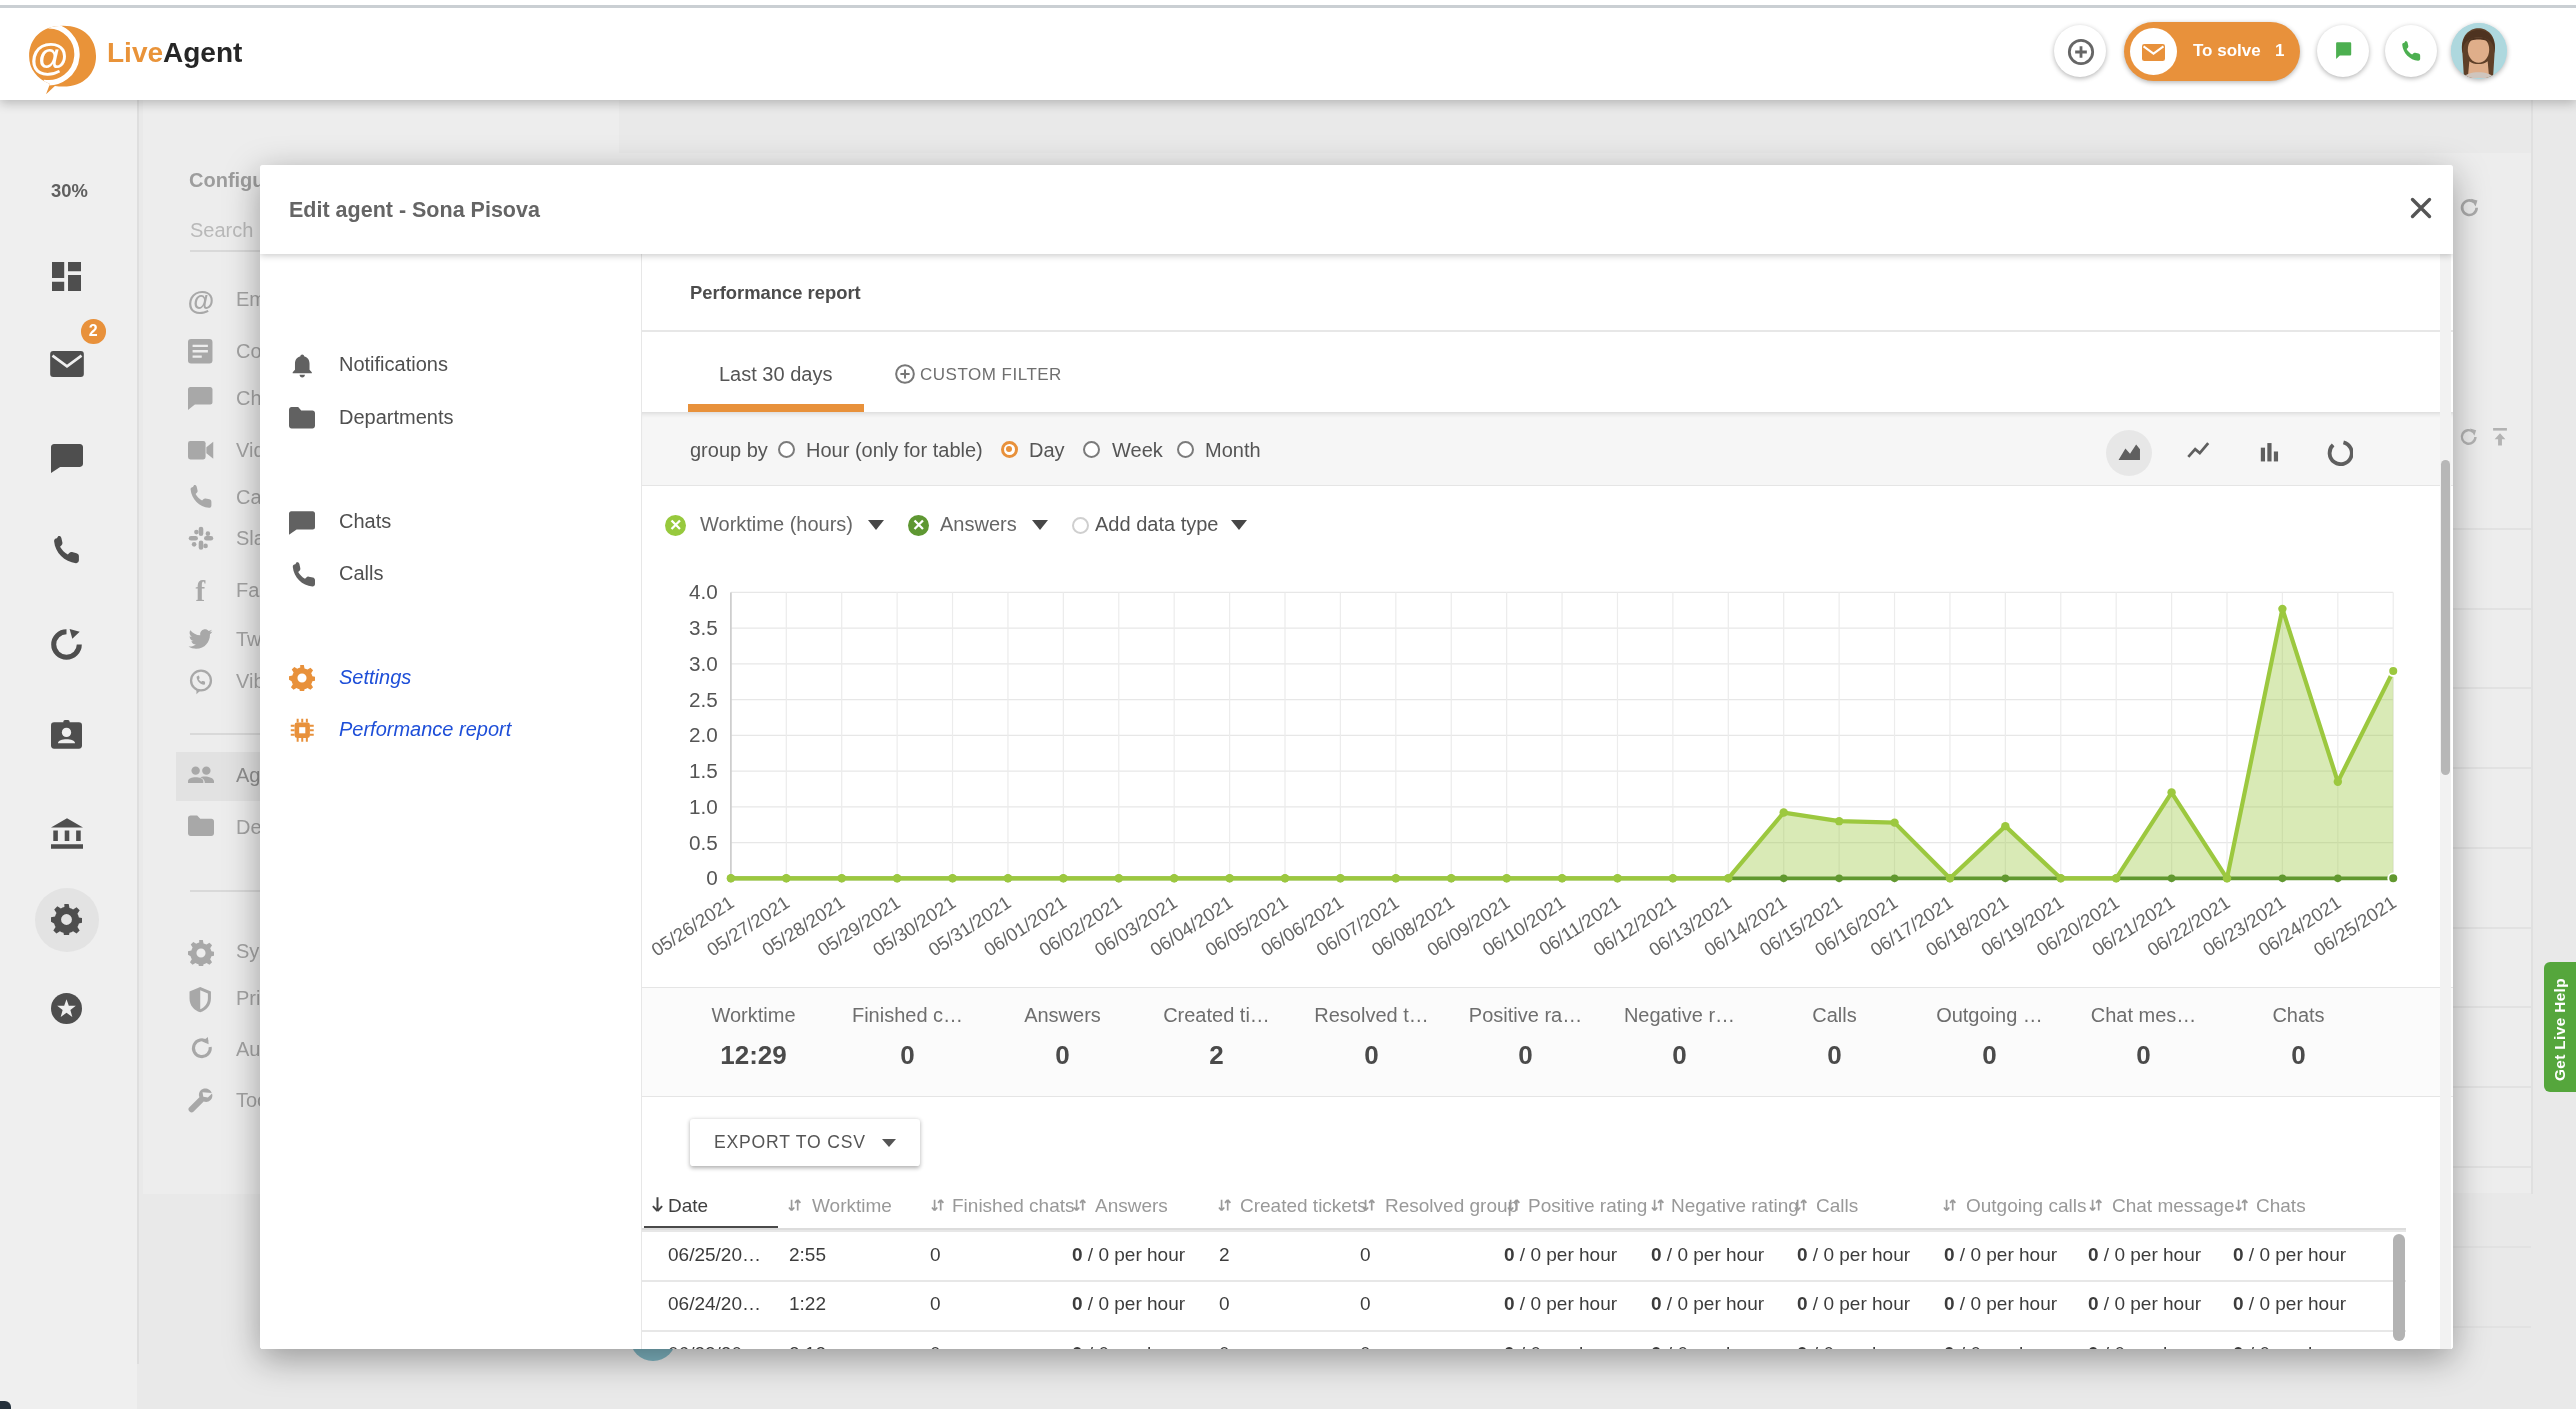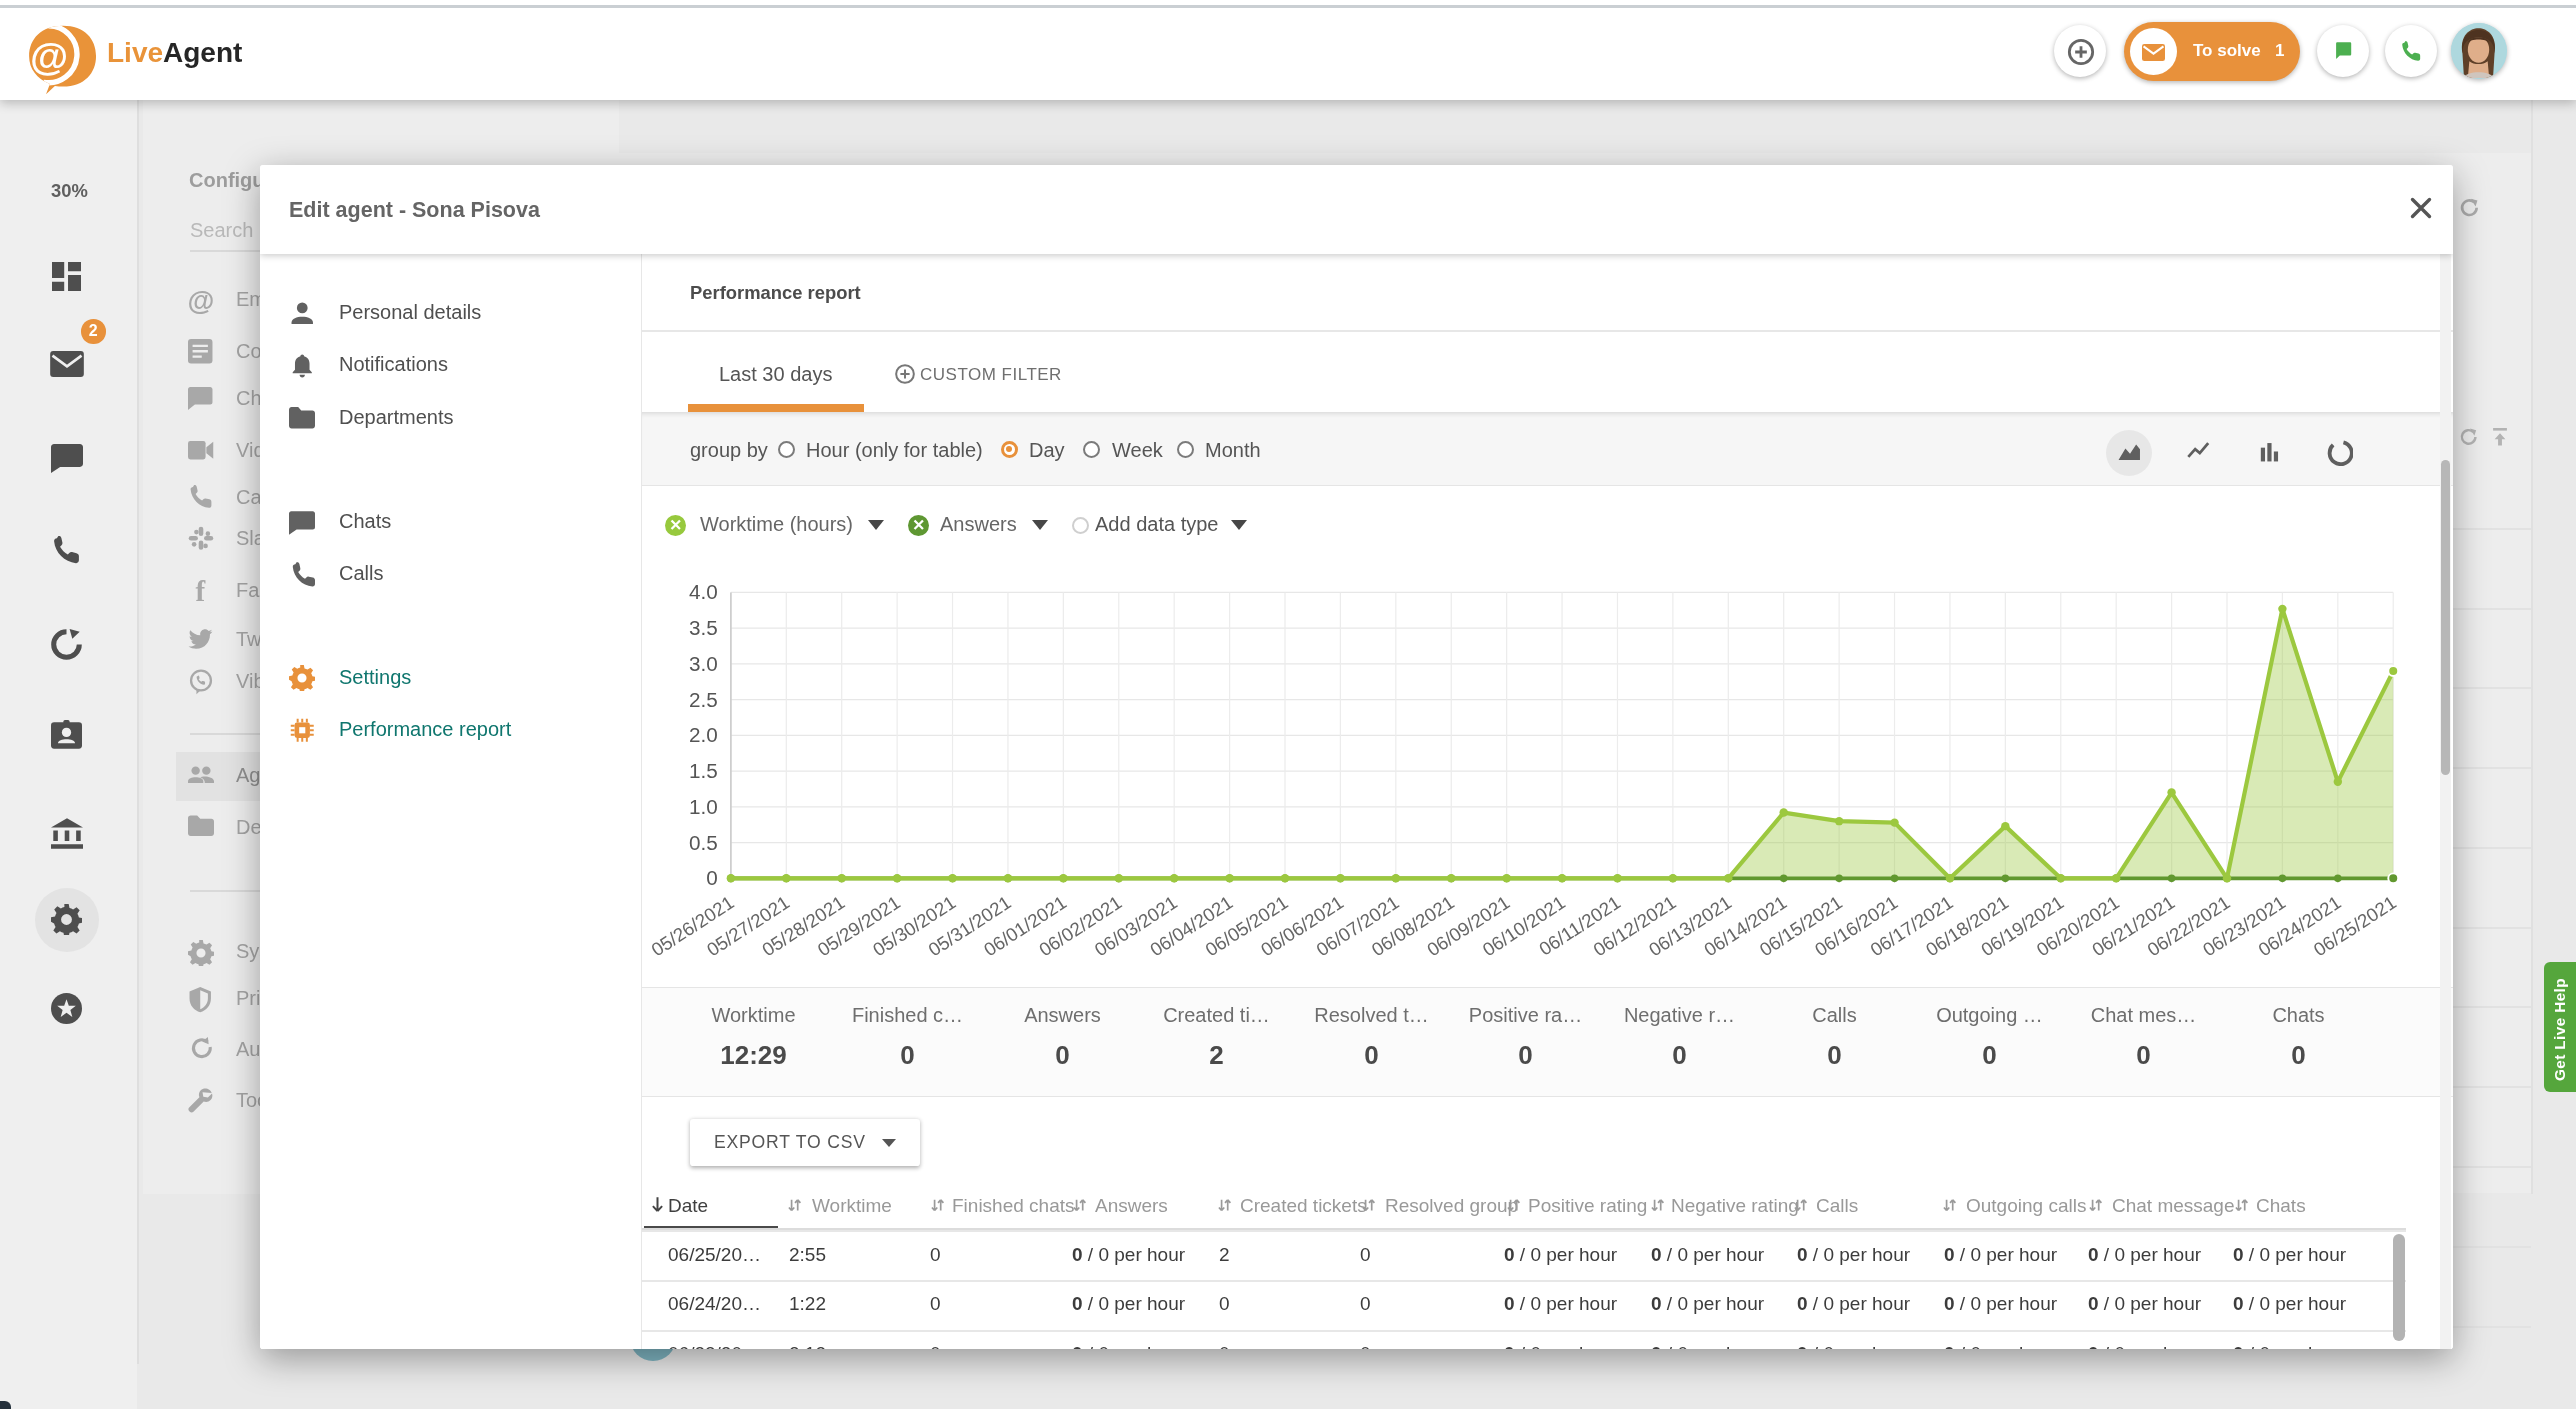--- a/index.html
+++ b/index.html
@@ -23,21 +23,21 @@
 #gethelp span { position:absolute; left:7px; top:119px; color:#fff; font-size:15.3px; font-weight:bold;
   transform:rotate(-90deg); transform-origin:0 0; white-space:nowrap; letter-spacing:0.4px; }
 #modal { position:absolute; left:260px; top:165px; width:2193px; height:1184px; background:#fff;
   border-radius:3.1px; box-shadow:0 9.2px 35px rgba(0,0,0,0.35); z-index:10; overflow:hidden; }
 #mhead { position:absolute; left:0; top:0; width:2193px; height:89px; background:#fff;
   box-shadow:0 2.3px 7px rgba(0,0,0,0.22); z-index:5; }
 #mhead h1 { position:absolute; left:29px; top:33px; font-size:21.5px; color:#656565; font-weight:bold; }
 #mnav { position:absolute; left:0; top:89px; width:382px; height:1095px; background:#fff; border-right:1.5px solid #e7e7e7; }
 .nitem { position:absolute; left:0; width:382px; height:52px; }
 .nitem span { position:absolute; left:79px; top:50%; transform:translateY(-52%); font-size:20px; color:#4f4f4f; }
-.nitem.orange span { color:#0f766e; }
+.nitem.orange span { color:#1d4ed8;font-style:italic; }
 #mcontent { position:absolute; left:382px; top:89px; width:1811px; height:1095px; background:#fff; }
 .mdiv { position:absolute; left:0; width:1811px; height:1.5px; background:#e7e7e7; }
 #ptitle { position:absolute; left:48px; top:28px; font-size:18.4px; font-weight:bold; color:#4c4c4c; }
 #tab1 { position:absolute; left:77px; top:109px; font-size:20px; color:#555; }
 #tabind { position:absolute; left:46px; top:150px; width:176px; height:7.7px; background:#e8913b; }
 #custf { position:absolute; left:278px; top:111px; font-size:17px; color:#6f6f6f; letter-spacing:0.5px; }
 #grayband { position:absolute; left:0; top:158px; width:1811px; height:74px; background:#f6f6f6;
   border-bottom:1.5px solid #e5e5e5; box-shadow:inset 0 5.4px 5.4px -3.8px rgba(0,0,0,0.13); }
 .gtxt { position:absolute; font-size:20px; color:#555; white-space:nowrap; }
 .radio { position:absolute; width:17px; height:17px; border:2.3px solid #7b7b7b; border-radius:50%; background:#fff; }
@@ -263,27 +263,20 @@
 <path d="M15 40 C11 16 25 7 36 7 C47 7 61 16 57 40 L55 72 H17 Z" fill="#5f4028"></path>
 <ellipse cx="36" cy="35" rx="14" ry="17" fill="#dfae8a"></ellipse>
 <path d="M22 26 C24 16 48 16 50 26 C46 20 26 20 22 26 Z" fill="#4e3320"></path>
 <path d="M15 40 C12 18 24 9 36 9 C48 9 60 18 57 40 C57 26 50 19 36 19 C22 19 15 26 15 40 Z" fill="#4e3320"></path>
 <path d="M24 50 C30 55 42 55 48 50 L50 72 H22 Z" fill="#dfae8a"></path>
 <path d="M16 72 C20 62 52 62 56 72 Z" fill="#cfc5bd"></path>
 </svg></div>
     </div>
     <div id="modal">
       <div id="mnav">
-        <div class="nitem" style="top:33px">
-          <svg style="position:absolute;left:30px;top:14px" width="24.5" height="24.5" viewBox="0 0 32 32">
-            <circle cx="16" cy="9" r="7" fill="#616161"></circle>
-            <path d="M2 28 C2 18 30 18 30 28 V30 H2 Z" fill="#616161"></path>
-          </svg>
-          <span>Personal details</span>
-        </div>
         <div class="nitem" style="top:85px">
           <svg style="position:absolute;left:30px;top:14px" width="24.5" height="24.5" viewBox="0 0 32 32">
             <path fill="#616161" d="M16 2 C17.3 2 18.4 3 18.4 4.3 C22.7 5.4 25.5 9 25.5 14 V22 L28.5 25 V26.5 H3.5 V25 L6.5 22 V14 C6.5 9 9.3 5.4 13.6 4.3 C13.6 3 14.7 2 16 2 Z M12.5 28.5 H19.5 C19.5 30.4 18 32 16 32 C14 32 12.5 30.4 12.5 28.5 Z"></path>
           </svg>
           <span>Notifications</span>
         </div>
         <div class="nitem" style="top:138px">
           <svg style="position:absolute;left:29px;top:15.3px" width="26" height="21.5" viewBox="0 0 34 28">
             <path fill="#616161" d="M0 3.5 C0 1.6 1.5 0 3.4 0 H12 L16 4.5 H30.6 C32.5 4.5 34 6 34 8 V24.5 C34 26.4 32.5 28 30.6 28 H3.4 C1.5 28 0 26.4 0 24.5 Z"></path>
           </svg>

